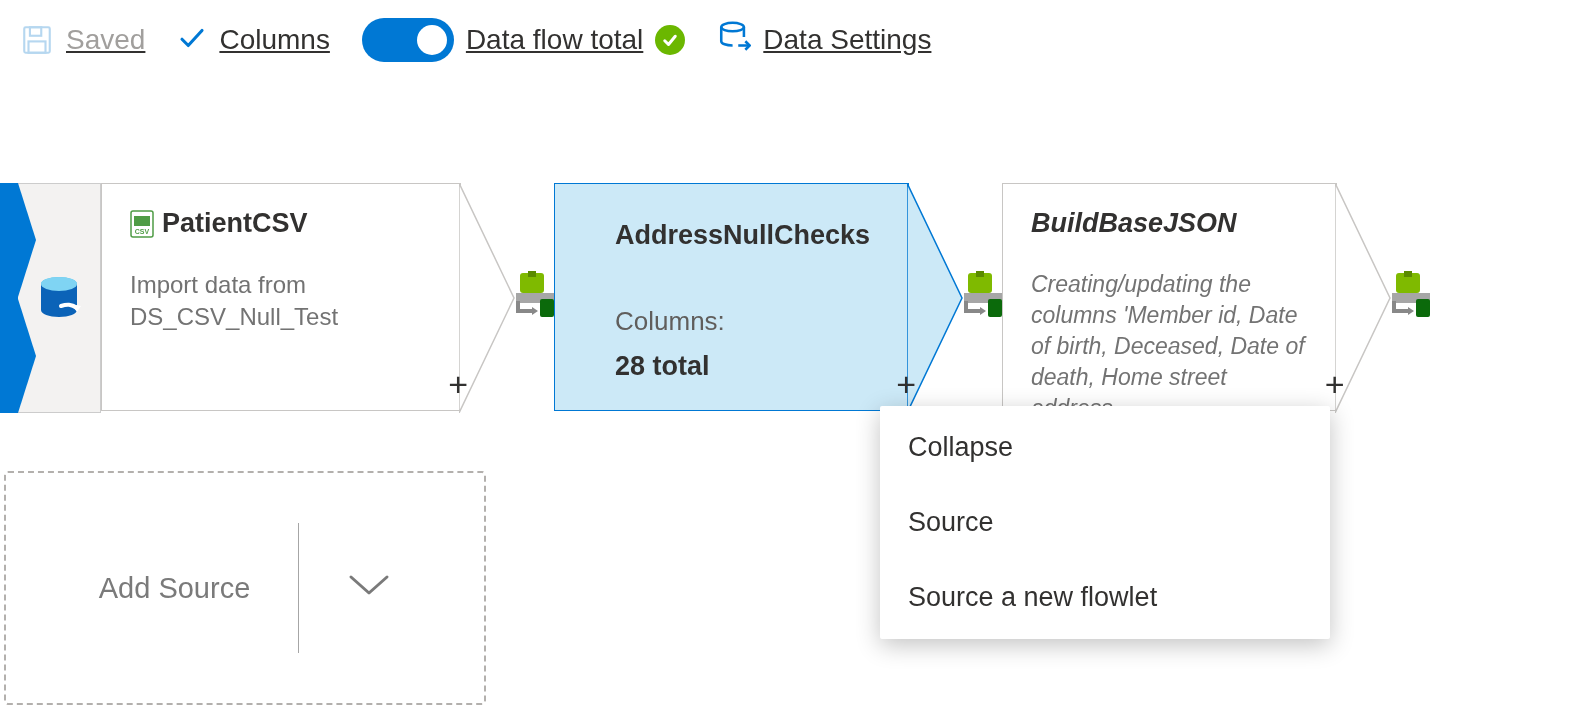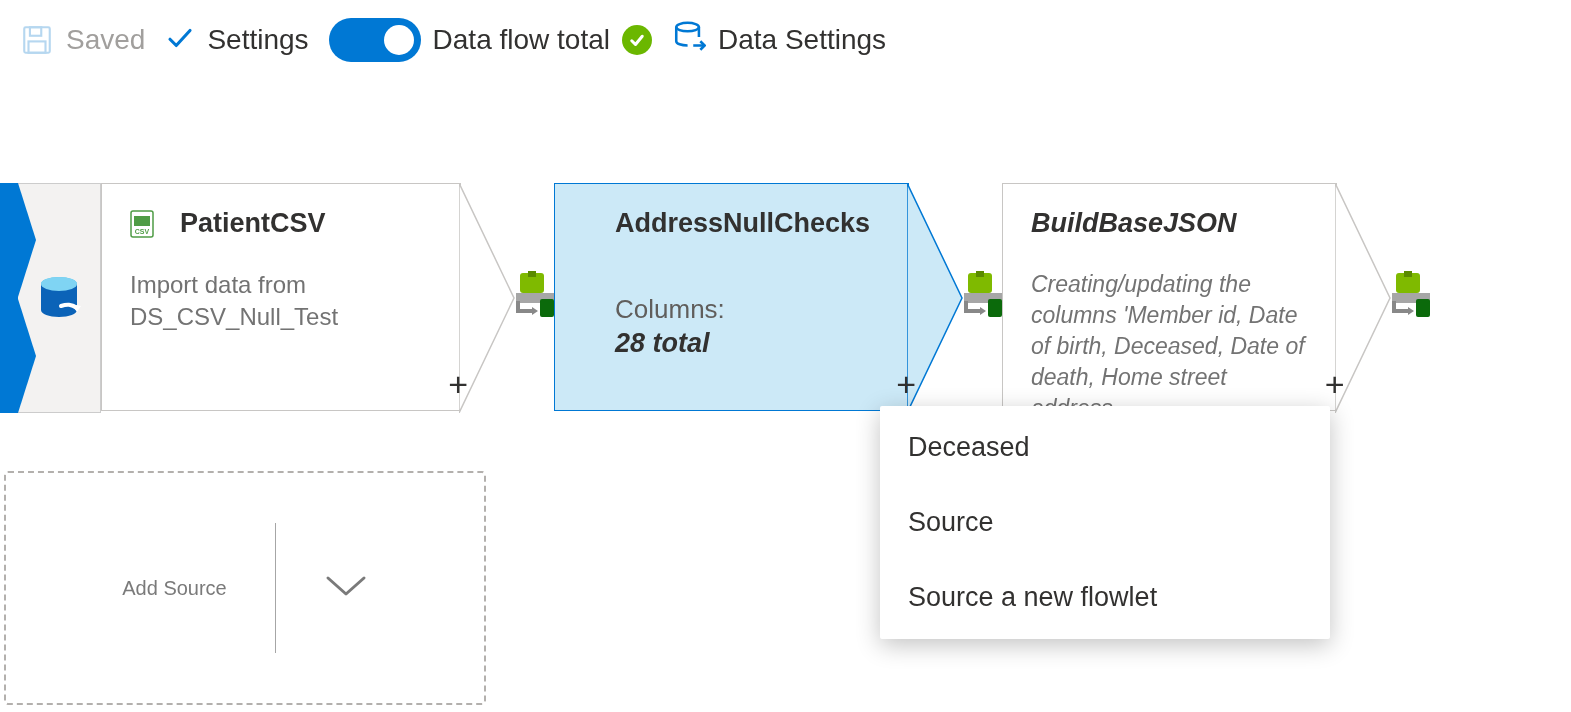--- a/index.html
+++ b/index.html
@@ -1,53 +1,53 @@
 <!DOCTYPE html>
 <html><head>
 <meta charset="utf-8">
 <style>
   html,body{margin:0;padding:0;font-family:"Segoe UI",Arial,sans-serif;background:#fff;color:#323130;width:1571px;height:712px;overflow:hidden;}
-  .toolbar{display:flex;align-items:center;gap:20px;padding:18px 20px 24px 20px;}
+  .toolbar{display:flex;align-items:center;gap:32px;padding:18px 20px 24px 20px;text-decoration:underline;}
   .tb-item{display:flex;align-items:center;gap:12px;font-size:28px;}
   .saved{color:#a19f9d;}
   .saved-icon svg{display:block;}
   .check-icon{color:#0078d4;font-size:34px;line-height:1;}
   .validate{color:#323130;cursor:pointer;}
   .toggle{width:92px;height:44px;border-radius:22px;background:#0078d4;position:relative;cursor:pointer;}
   .toggle::after{content:"";position:absolute;width:30px;height:30px;background:#fff;border-radius:50%;top:7px;right:7px;}
   .status-ok{width:30px;height:30px;border-radius:50%;background:#6bb700;color:#fff;display:flex;align-items:center;justify-content:center;font-size:20px;font-weight:bold;}
   .db-icon{color:#0078d4;}
   .canvas{position:relative;width:100%;height:600px;}
   .stream{position:absolute;top:97px;height:230px;display:flex;align-items:stretch;left:0;}
   
   .src-chev{width:18px;background:#0078d4;position:relative;}
   .src-chev::before,.src-chev::after{content:"";position:absolute;width:0;height:0;right:-18px;border-top:57px solid transparent;border-bottom:57px solid transparent;}
   .src-chev::before{top:0;border-left:18px solid #0078d4;}
   .src-chev::after{bottom:0;border-left:18px solid #0078d4;}
   .src-icon-box{width:82px;background:#f3f2f1;border:1px solid #ccc;border-left:none;display:flex;align-items:center;justify-content:center;}
   
   .node{position:relative;border:1px solid #c8c6c4;background:#fff;height:228px;box-sizing:border-box;padding:24px 30px 10px 28px;}
-  .node .title{font-size:27px;font-weight:600;margin-bottom:30px;display:flex;align-items:center;gap:26px;}
+  .node .title{font-size:27px;font-weight:600;margin-bottom:30px;display:flex;align-items:center;gap:8px;}
   .node .desc{font-size:24px;color:#737373;line-height:1.35;}
   .chev-r{position:absolute;right:-55px;top:-1px;width:56px;height:230px;overflow:hidden;}
   .chev-r svg{display:block;}
   .node.selected{background:#cce9f7;border-color:#0078d4;}
   .node.selected .chev-r polygon{fill:#cce9f7;stroke:#0078d4;}
   .node .plus{position:absolute;right:-8px;bottom:6px;font-size:34px;color:#323130;z-index:3;cursor:pointer;}
   .node1{left:0;width:360px;}
   .trans{width:74px;position:relative;}
   .trans .bar{position:absolute;top:50%;left:0;width:100%;height:10px;background:#a6a6a6;transform:translateY(-50%);}
   .trans-icon{position:absolute;left:50%;top:50%;transform:translate(-50%,-50%);z-index:2;}
   .node2{width:355px;padding-left:60px;}
-  .node2 .title{margin-bottom:55px;}
+  .node2 .title{margin-bottom:55px;margin-top:12px;}
   .node2 .cols-label{font-size:26px;color:#605e5c;}
-  .node2 .cols-val{font-size:27px;font-weight:600;color:#323130;margin-top:3px;font-style:italic;}
+  .node2 .cols-val{font-size:27px;font-weight:600;color:#323130;margin-top:14px;}
   .node3{width:335px;position:relative;font-style:italic;}
   .add-src{position:absolute;top:385px;left:4px;width:478px;height:230px;border:2px dashed #b3b0ad;border-radius:4px;display:flex;align-items:center;justify-content:center;cursor:pointer;}
-  .add-src-inner{display:flex;align-items:center;gap:48px;color:#7a7a7a;font-size:20px;}
+  .add-src-inner{display:flex;align-items:center;gap:48px;color:#7a7a7a;font-size:29px;}
   .add-src-sep{width:1px;height:130px;background:#a6a6a6;}
   .ctx-menu{position:absolute;top:320px;left:880px;width:450px;background:#fff;box-shadow:0 6px 24px rgba(0,0,0,.24);border-radius:2px;padding:4px 0;z-index:50;}
   .ctx-item{padding:22px 28px;font-size:27px;cursor:pointer;}
   .csv-icon{width:24px;height:28px;}
 </style>
 </head>
 <body>
 
 <div class="toolbar">
   <div class="tb-item saved">
@@ -59,21 +59,21 @@
         </svg>
     </span>
     <span>Saved</span>
   </div>
   <div class="tb-item validate">
     <span class="check-icon">
       <svg width="30" height="30" viewBox="0 0 24 24" fill="none" stroke="#0078d4" stroke-width="2.5" stroke-linecap="round" stroke-linejoin="round">
           <polyline points="4 13 9 18 20 6"></polyline>
         </svg>
     </span>
-    <span>Settings</span>
+    <span>Columns</span>
   </div>
   <div class="tb-item">
     <div class="toggle"></div>
     <span>Data flow total</span>
     <span class="status-ok">
       <svg width="18" height="18" viewBox="0 0 24 24" fill="none" stroke="#fff" stroke-width="4" stroke-linecap="round" stroke-linejoin="round">
           <polyline points="5 13 10 18 19 7"></polyline>
         </svg>
     </span>
   </div>
@@ -199,17 +199,17 @@
       <div class="add-src-sep"></div>
       <span>
         <svg width="44" height="28" viewBox="0 0 44 28" fill="none" stroke="#7a7a7a" stroke-width="3" stroke-linecap="round" stroke-linejoin="round">
             <polyline points="4 6 22 22 40 6"></polyline>
           </svg>
       </span>
     </div>
   </div>
 
   <div class="ctx-menu">
-    <div class="ctx-item">Deceased</div>
+    <div class="ctx-item">Collapse</div>
     <div class="ctx-item">Source</div>
     <div class="ctx-item">Source a new flowlet</div>
   </div>
 </div>
 
 </body></html>

